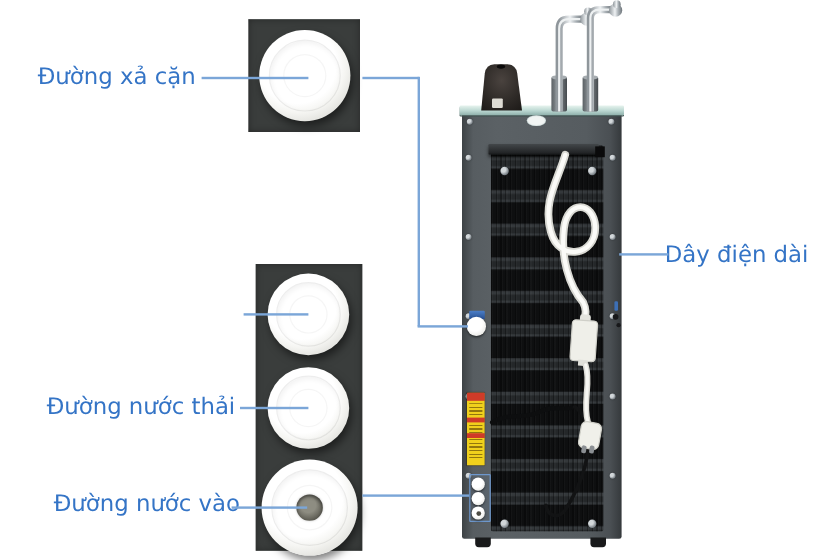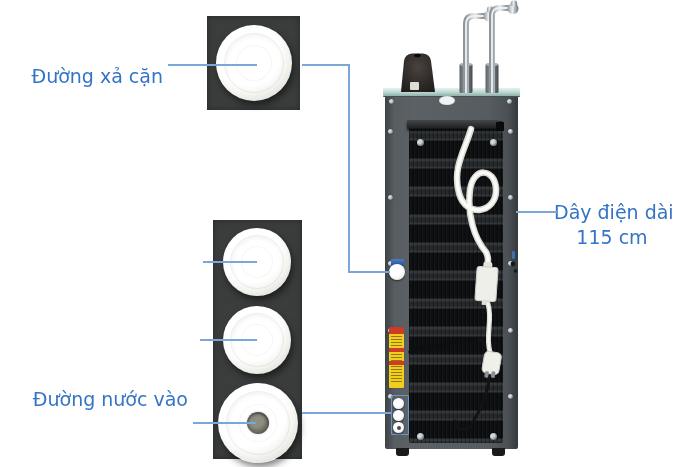--- a/index.html
+++ b/index.html
@@ -105,25 +105,25 @@
     position:absolute;width:13px;height:8px;background:#191a1b;z-index:2;
     border-radius:0 0 3px 3px;
   }
   .svg-overlay{position:absolute;left:0;top:0;z-index:5;pointer-events:none;}
 </style>
 </head>
 <body>
 
 <div id="canvas">
 
-  <div class="lbl r" style="left:0;width:163px;top:53px;margin-top:12px;">Đường xả cặn</div>
-  <div class="lbl r" style="left:0;width:188px;top:388px;">Đường nước vào</div>
+  <div class="lbl r" style="left:0;width:163px;top:53px;">Đường xả cặn</div>
+  <div class="lbl r" style="left:0;width:196px;top:328px;">Đường nước thải</div>
+  <div class="lbl r" style="left:0;width:188px;top:409px;padding-left:12px;">Đường nước vào</div>
   <div class="lbl c" style="left:554px;width:116px;top:200px;line-height:25px;">
     <div>Dây điện dài</div>
-    <div>115 cm</div>
   </div>
 
   <div class="ln h" style="left:168px;top:64px;width:89px;"></div>
   <div class="ln h" style="left:302px;top:64px;width:47px;"></div>
   <div class="ln v" style="left:348px;top:64px;height:208px;"></div>
   <div class="ln h" style="left:348px;top:271px;width:42px;"></div>
   <div class="ln h" style="left:203px;top:261px;width:54px;"></div>
   <div class="ln h" style="left:200px;top:339px;width:57px;"></div>
   <div class="ln h" style="left:193px;top:422px;width:63px;"></div>
   <div class="ln h" style="left:302px;top:412px;width:89px;"></div>

